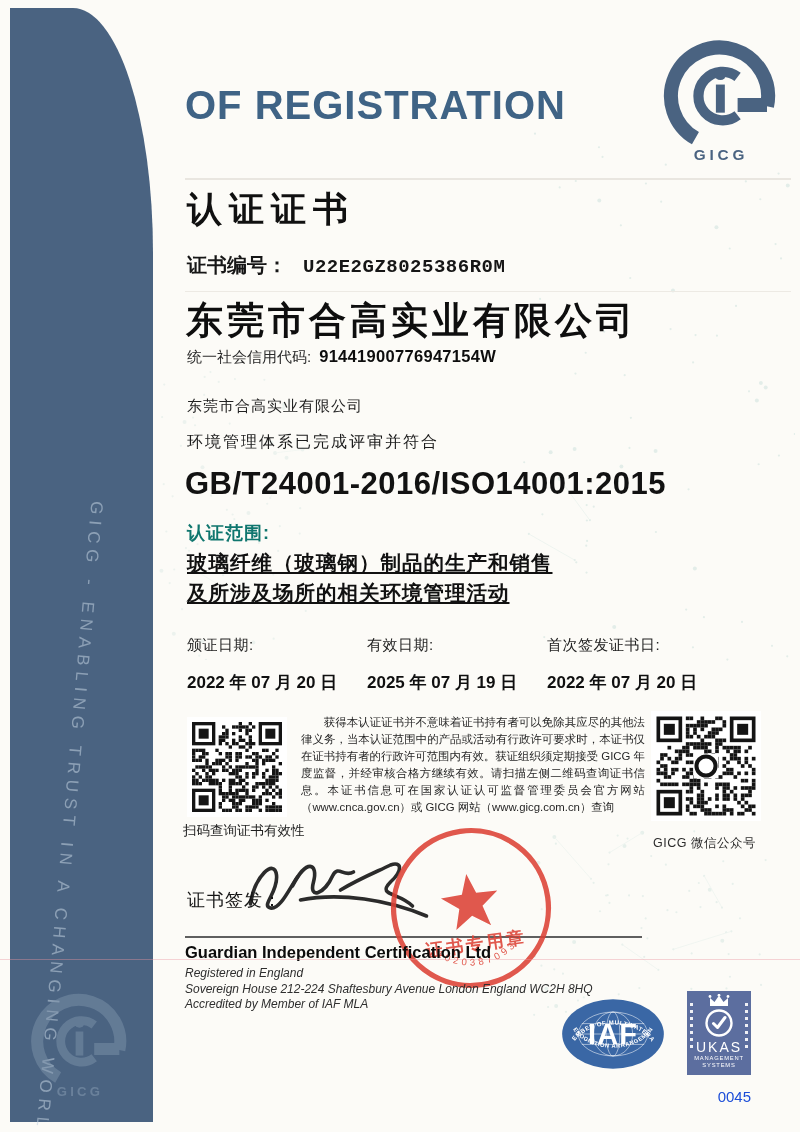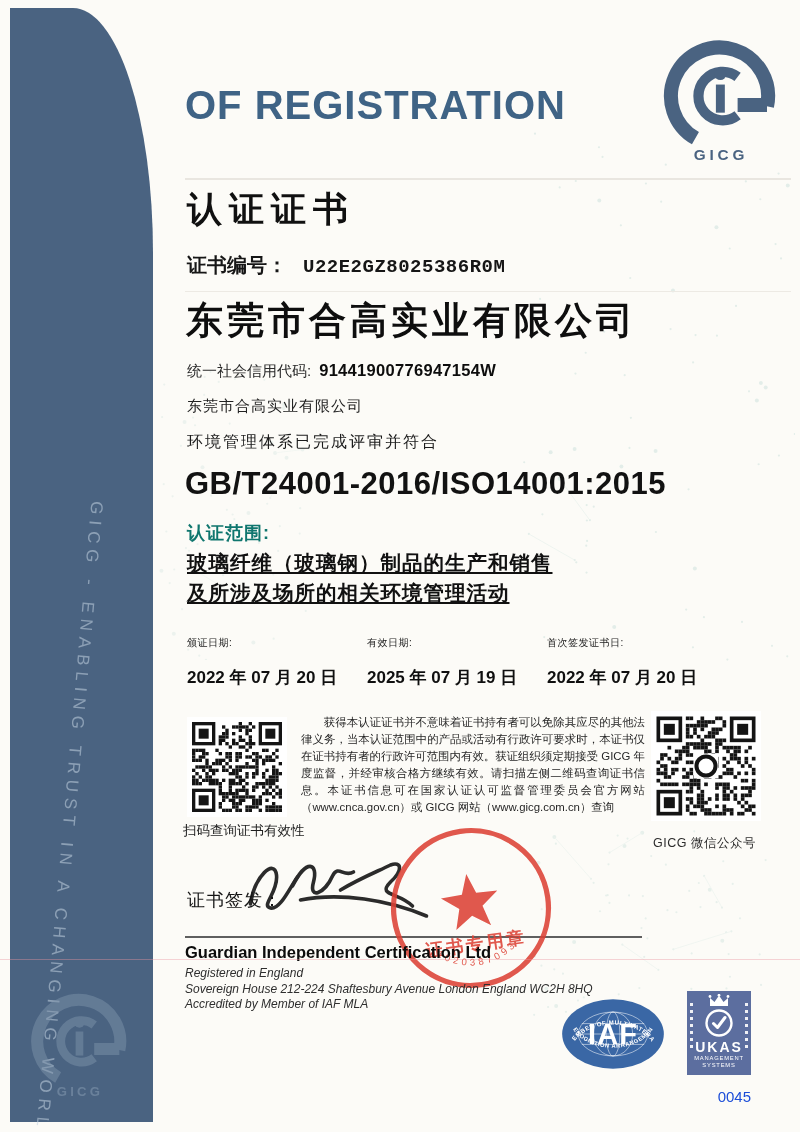--- a/index.html
+++ b/index.html
@@ -29,31 +29,31 @@
   }
   .rule-top{position:absolute;left:185px;top:178px;width:606px;height:2px;background:#e9e6e0;}
   .cn-title{position:absolute;left:187px;top:186px;font-size:35px;font-weight:700;letter-spacing:7px;color:#101010;}
   .certno{position:absolute;left:187px;top:252px;font-size:20px;font-weight:700;}
   .certno .num{font-family:"Liberation Mono",monospace;font-weight:700;font-size:19px;margin-left:16px;letter-spacing:.5px;}
   .rule-2{position:absolute;left:185px;top:291px;width:606px;height:1px;background:#edeae4;}
   .company{
     position:absolute;left:186px;top:296px;
     font-family:"Liberation Serif",serif;font-size:37px;font-weight:600;letter-spacing:4px;color:#0e0e0e;
   }
-  .credit{position:absolute;left:187px;top:361px;font-size:15px;color:#2a2a2a;}
+  .credit{position:absolute;left:187px;top:347px;font-size:15px;color:#2a2a2a;}
   .credit .val{font-size:16.5px;font-weight:700;color:#0d0d0d;margin-left:8px;letter-spacing:.3px;}
   .address{position:absolute;left:187px;top:397px;font-size:15px;color:#222;letter-spacing:1px;}
   .statement{position:absolute;left:187px;top:432px;font-size:16px;color:#1b1b1b;letter-spacing:2px;}
   .standard{position:absolute;left:185px;top:466px;font-size:31px;font-weight:800;letter-spacing:.5px;color:#121212;}
   .scope-label{position:absolute;left:187px;top:521px;font-size:18px;color:#0f766e;letter-spacing:1px;font-weight:bold;}
   .scope{position:absolute;left:187px;top:548px;font-size:20.5px;font-weight:700;line-height:30px;letter-spacing:1px;color:#111;text-decoration:underline;}
   
   .dates{position:absolute;left:187px;top:636px;width:600px;display:flex;}
   .dates .col{width:180px;}
-  .dates .lbl{font-size:10px;color:#232323;letter-spacing:.5px;}
+  .dates .lbl{font-size:15px;color:#232323;letter-spacing:.5px;}
   .dates .val{margin-top:16px;font-size:17px;font-weight:700;color:#0f0f0f;}
   
   .qr{position:absolute;background:#fff;}
   .qr svg{display:block;width:100%;height:100%;}
   .qr-left{left:187px;top:717px;width:100px;height:100px;}
   .qr-right{left:651px;top:711px;width:110px;height:110px;}
   .qr-cap-left{position:absolute;left:183px;top:822px;width:170px;font-size:13.5px;color:#1f1f1f;}
   .qr-cap-right{position:absolute;left:653px;top:835px;width:140px;font-size:12.5px;color:#2c2c2c;letter-spacing:.5px;}
   .notice{
     position:absolute;left:301px;top:714px;width:344px;
@@ -75,21 +75,21 @@
     position:absolute;left:687px;top:991px;width:64px;height:84px;background:#5c6e9f;
     display:flex;flex-direction:column;align-items:center;color:#fff;
   }
   .ukas::before,.ukas::after{
     content:"";position:absolute;top:12px;width:3px;height:48px;
     background:repeating-linear-gradient(180deg,#fff 0 3px,transparent 3px 7px);opacity:.9;
   }
   .ukas::before{left:3px;} .ukas::after{right:3px;}
   .ukas .crown{margin-top:3px;}
   .ukas .check{margin-top:1px;}
-  .ukas .name{font-size:14px;font-weight:700;letter-spacing:2px;margin-top:1px;}
+  .ukas .name{font-size:14px;font-weight:400;letter-spacing:2px;margin-top:1px;}
   .ukas .sub{font-size:5.8px;letter-spacing:.8px;line-height:7px;text-align:center;}
   .ukas-num{position:absolute;left:687px;top:1080px;width:64px;text-align:right;font-size:15px;color:#1d4ed8;margin-top:8px;}
   
   .gicg-logo{position:absolute;left:652px;top:36px;width:138px;height:138px;}
   .deco{position:absolute;pointer-events:none;}
 </style>
 </head>
 <body>
 
 <div class="page">

